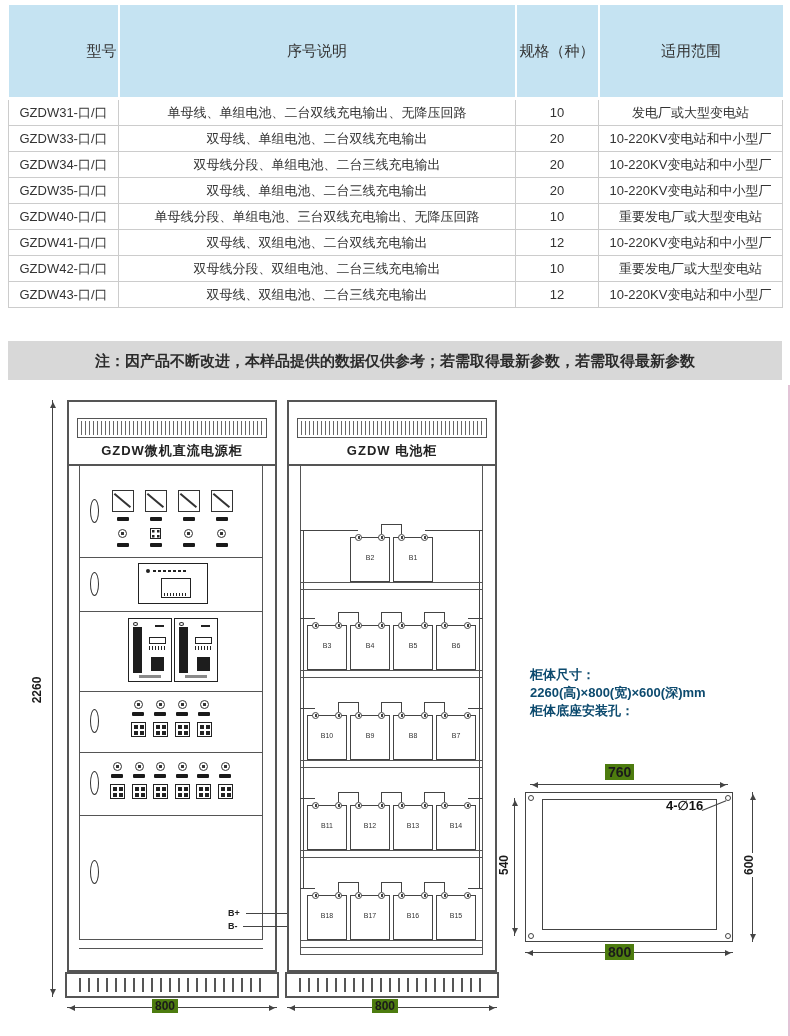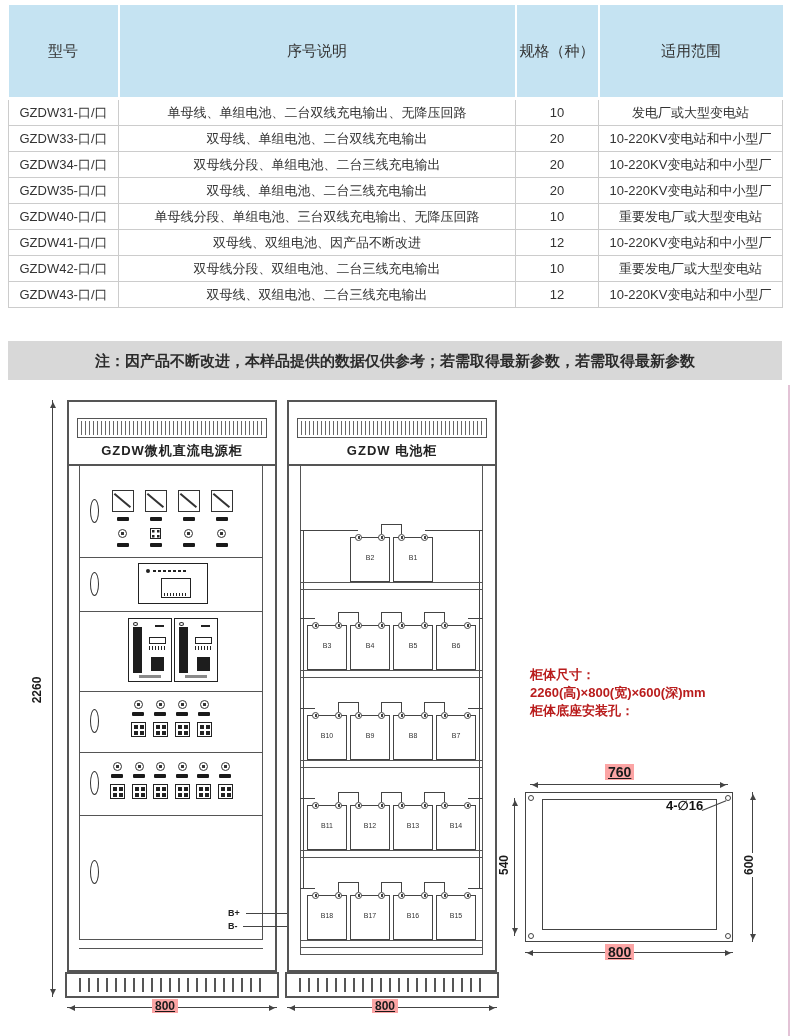--- a/index.html
+++ b/index.html
@@ -2,21 +2,21 @@
 <html><head>
 <meta charset="utf-8">
 <style>
   html,body{margin:0;padding:0;background:#fff;}
   .page{position:relative;width:790px;height:1036px;background:#fff;overflow:hidden;
         font-family:"Liberation Sans","DejaVu Sans",sans-serif;color:#333;}
   
   .spec-table{position:absolute;left:8px;top:5px;width:774px;border-collapse:collapse;table-layout:fixed;}
   .spec-table th{height:90px;background:#c5e3f2;font-weight:normal;font-size:15px;color:#333;
                  border-left:2px solid #fff;border-bottom:3px solid #fff;}
-  .spec-table th:first-child{border-left:none;}
+  .spec-table th:first-child{border-left:none;text-align:right;}
   .spec-table td{height:23px;border:1px solid #ccc;font-size:13px;text-align:center;
                  color:#333;background:#fff;overflow:hidden;white-space:nowrap;}
   
   .note-bar{position:absolute;left:8px;right:8px;top:341px;height:39px;background:#d8d8d8;
             font-size:15px;font-weight:bold;color:#2b2b2b;text-align:center;line-height:39px;}
   .cabinet{position:absolute;width:210px;top:400px;height:572px;border:2px solid #555;box-sizing:border-box;background:#fff;}
   .ventband{position:absolute;left:8px;right:8px;top:16px;height:18px;border:1px solid #555;}
   .ventband::after{content:"";position:absolute;left:3px;right:3px;top:2px;bottom:2px;
        background:repeating-linear-gradient(90deg,#666 0 1px,transparent 1px 4px);}
   .cabtitle{position:absolute;left:0;right:0;top:36px;height:26px;line-height:26px;text-align:center;
@@ -66,23 +66,23 @@
   .term.tl{left:4px;} .term.tr{right:4px;}
   .bracket{position:absolute;height:10px;border:1px solid #444;border-bottom:none;box-sizing:border-box;}
   .wire{position:absolute;background:#444;}
   .shelfband{position:absolute;left:300px;width:183px;height:8px;border-top:1.5px solid #555;border-bottom:1.5px solid #555;box-sizing:border-box;}
   .dim-h{position:absolute;height:0;border-top:1px solid #444;}
   .dim-h::before{content:"";position:absolute;left:-1px;top:-3.5px;border:3px solid transparent;border-right:6px solid #444;}
   .dim-h::after{content:"";position:absolute;right:-1px;top:-3.5px;border:3px solid transparent;border-left:6px solid #444;}
   .dim-v{position:absolute;width:0;border-left:1px solid #444;}
   .dim-v::before{content:"";position:absolute;top:-1px;left:-3.5px;border:3px solid transparent;border-bottom:6px solid #444;}
   .dim-v::after{content:"";position:absolute;bottom:-1px;left:-3.5px;border:3px solid transparent;border-top:6px solid #444;}
-  .dimlabel{position:absolute;font-size:12px;color:#1a1a1a;background:#fca5a5;padding:0 3px;font-weight:bold;text-decoration:underline;}
+  .dimlabel{position:absolute;font-size:12px;color:#1a1a1a;background:#4d7c0f;padding:0 3px;font-weight:bold;}
   .vlabel{position:absolute;font-size:12px;color:#1a1a1a;font-weight:bold;transform:rotate(-90deg);transform-origin:center;background:#fff;padding:0 2px;}
-  .specs{position:absolute;left:530px;top:666px;width:250px;font-size:13px;font-weight:bold;color:#b91c1c;line-height:18px;}
+  .specs{position:absolute;left:530px;top:666px;width:250px;font-size:13px;font-weight:bold;color:#0c4a6e;line-height:18px;}
   .mrect{position:absolute;border:1.5px solid #444;box-sizing:border-box;background:#fff;}
   .hole{position:absolute;width:6px;height:6px;border:1px solid #444;border-radius:50%;box-sizing:border-box;background:#fff;}
   .holelabel{position:absolute;font-size:13px;font-weight:bold;color:#111;}
   .leader{position:absolute;width:26px;height:1px;background:#444;transform:rotate(-22deg);transform-origin:left center;}
   .bterm{position:absolute;font-size:9px;color:#222;font-weight:bold;}
   .pinkline{position:absolute;left:788px;top:385px;width:2px;height:651px;background:#e3c3d6;}
   .hline{position:absolute;height:0;border-top:1.2px solid #555;}
 </style>
 </head>
 <body>
@@ -130,21 +130,21 @@
           <td>10-220KV变电站和中小型厂</td>
         </tr>
         <tr>
           <td>GZDW40-口/口</td>
           <td>单母线分段、单组电池、三台双线充电输出、无降压回路</td>
           <td>10</td>
           <td>重要发电厂或大型变电站</td>
         </tr>
         <tr>
           <td>GZDW41-口/口</td>
-          <td>双母线、双组电池、因产品不断改进</td>
+          <td>双母线、双组电池、二台双线充电输出</td>
           <td>12</td>
           <td>10-220KV变电站和中小型厂</td>
         </tr>
         <tr>
           <td>GZDW42-口/口</td>
           <td>双母线分段、双组电池、二台三线充电输出</td>
           <td>10</td>
           <td>重要发电厂或大型变电站</td>
         </tr>
         <tr>

